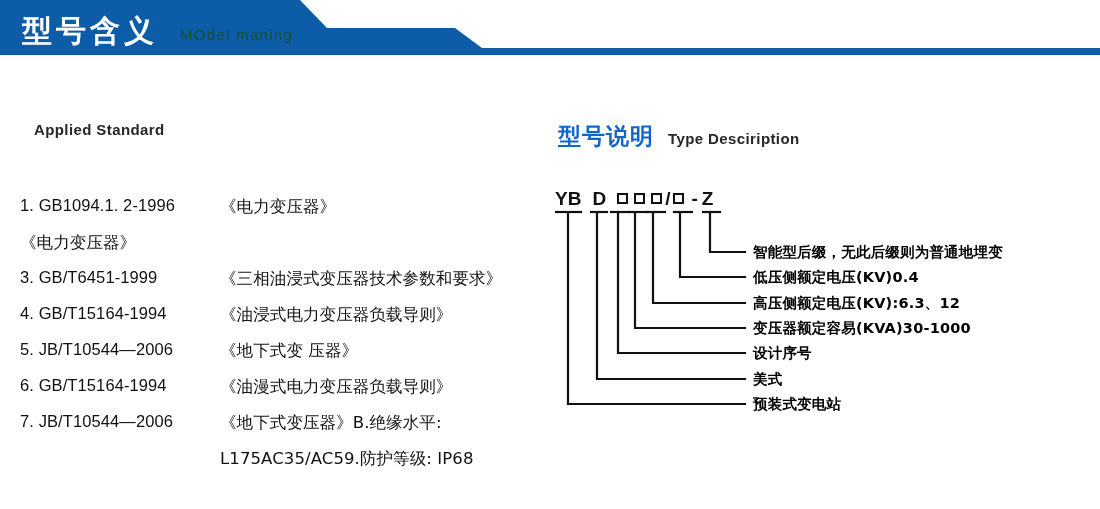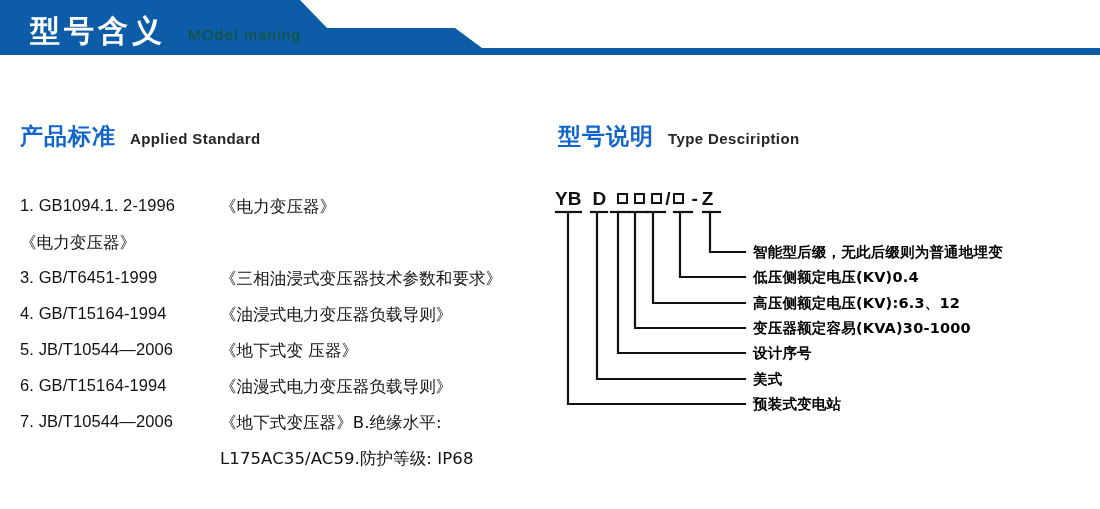--- a/index.html
+++ b/index.html
@@ -20,21 +20,20 @@
     left: 0; top: 0;
     width: 1100px; height: 62px;
   }
   #header-banner svg { display: block; }
   #banner-text-wrap {
     position: absolute;
     left: 0; top: 0; height: 62px;
     display: flex; align-items: center;
     padding-left: 22px;
     pointer-events: none;
-    margin-left: 8px;
   }
   #banner-title-cn {
     color: #ffffff;
     font-size: 30px;
     font-weight: 700;
     letter-spacing: 4px;
     line-height: 1;
     font-family: "DejaVu Sans", "Liberation Sans", sans-serif;
   }
   #banner-title-en {
@@ -151,21 +150,20 @@
 
     <path fill="#0d5ca7" d="M0,0 L300,0 L327,28 L455,28 L482,48 L1100,48 L1100,55 L0,55 Z"></path>
   </svg>
   <div id="banner-text-wrap">
     <span id="banner-title-cn">型号含义</span>
     <span id="banner-title-en">MOdel maning</span>
   </div>
 </div>
 
 <div class="section-heading" id="heading-standard">
-  <span class="cn">产品标准</span>
   <span class="en">Applied Standard</span>
 </div>
 
 <div class="section-heading" id="heading-type">
   <span class="cn">型号说明</span>
   <span class="en">Type Desciription</span>
 </div>
 
 <div id="standards-list">
   <div class="std-row">

